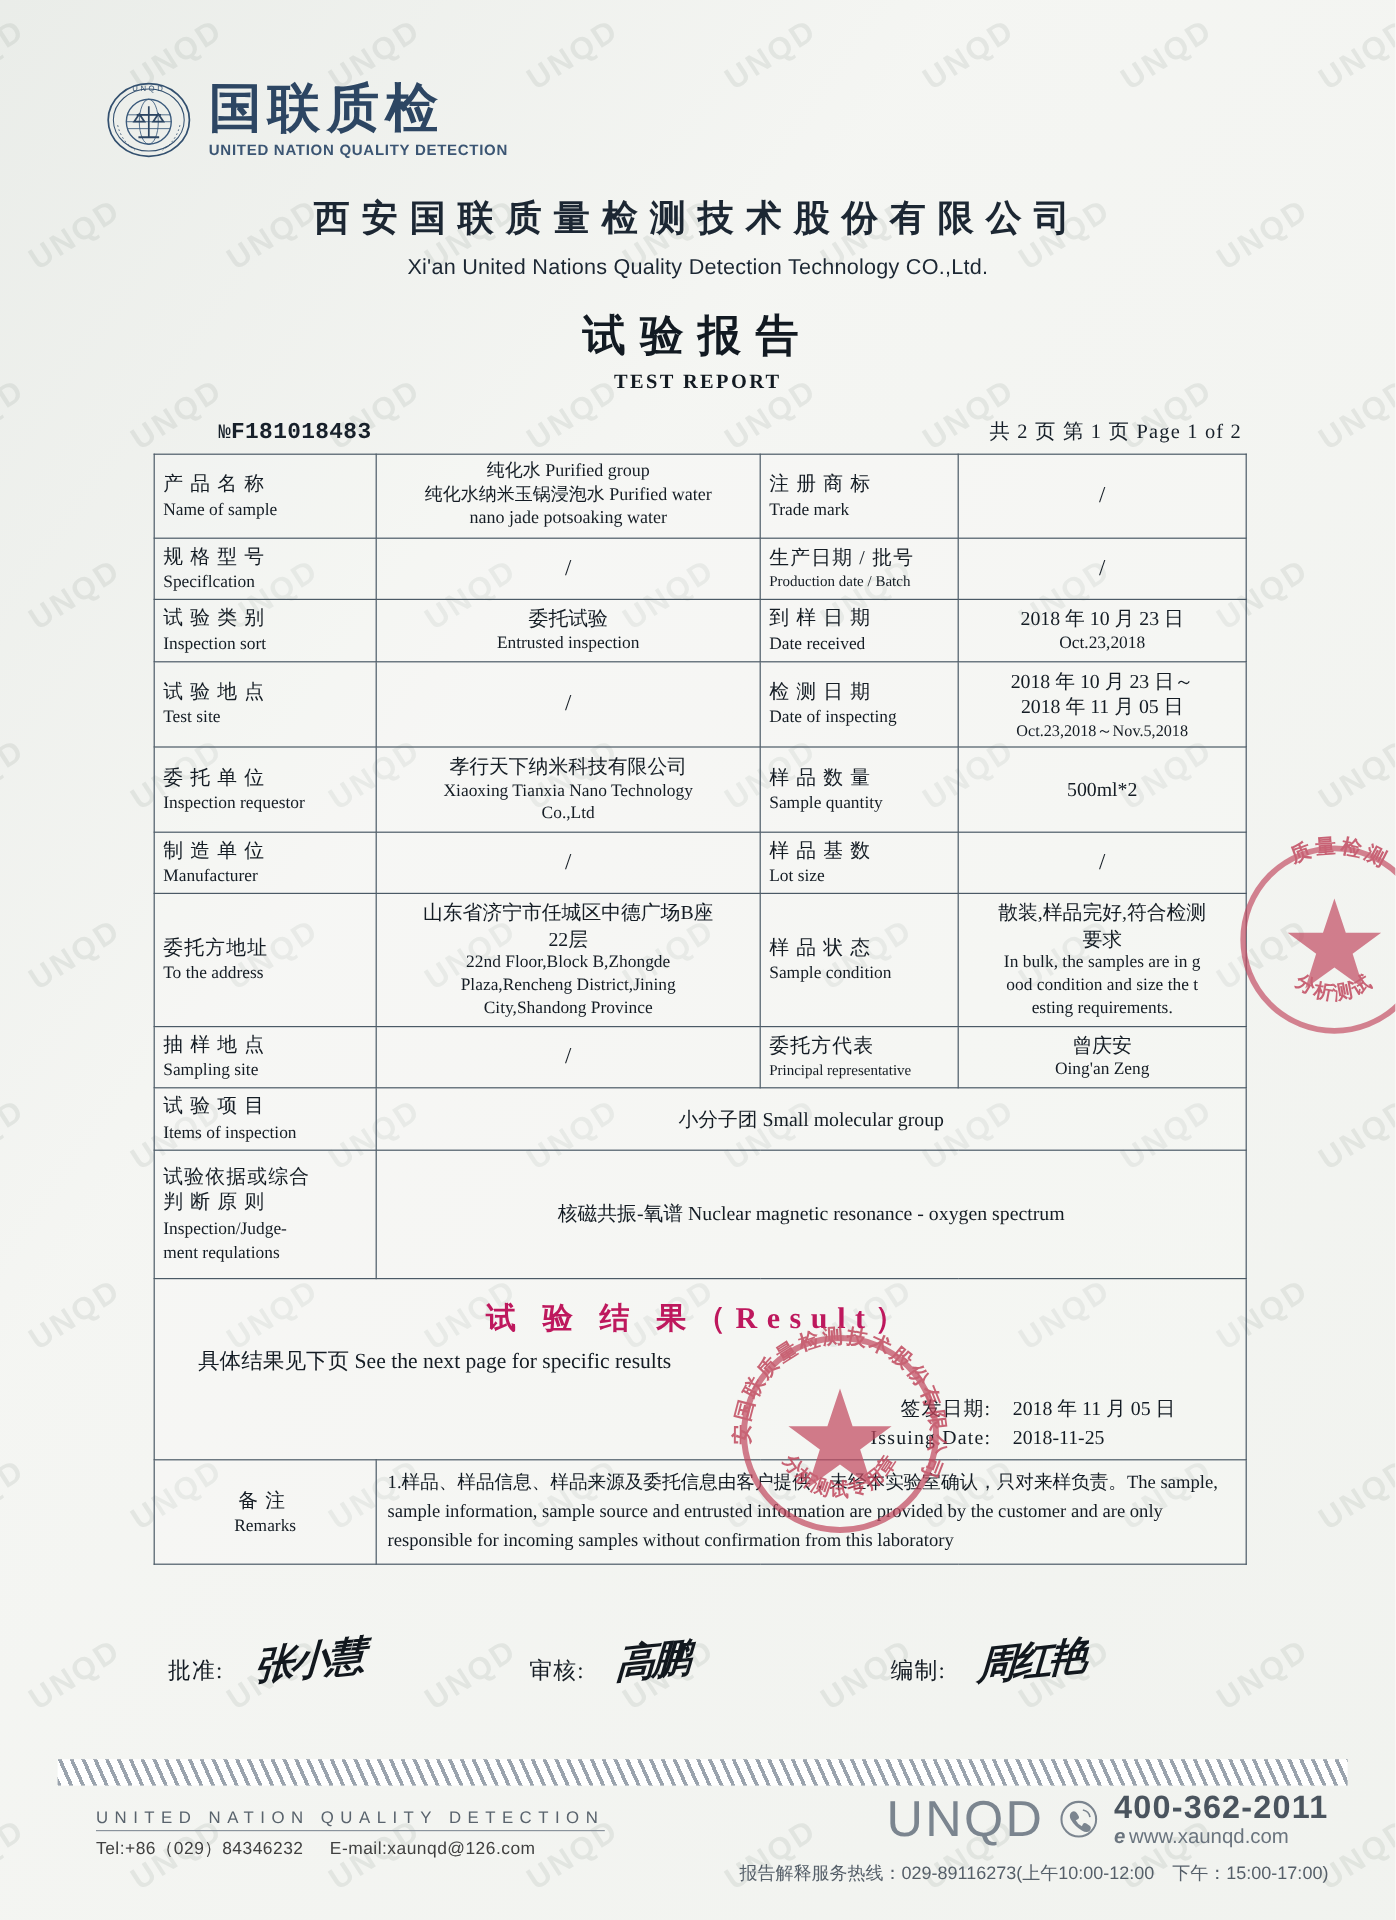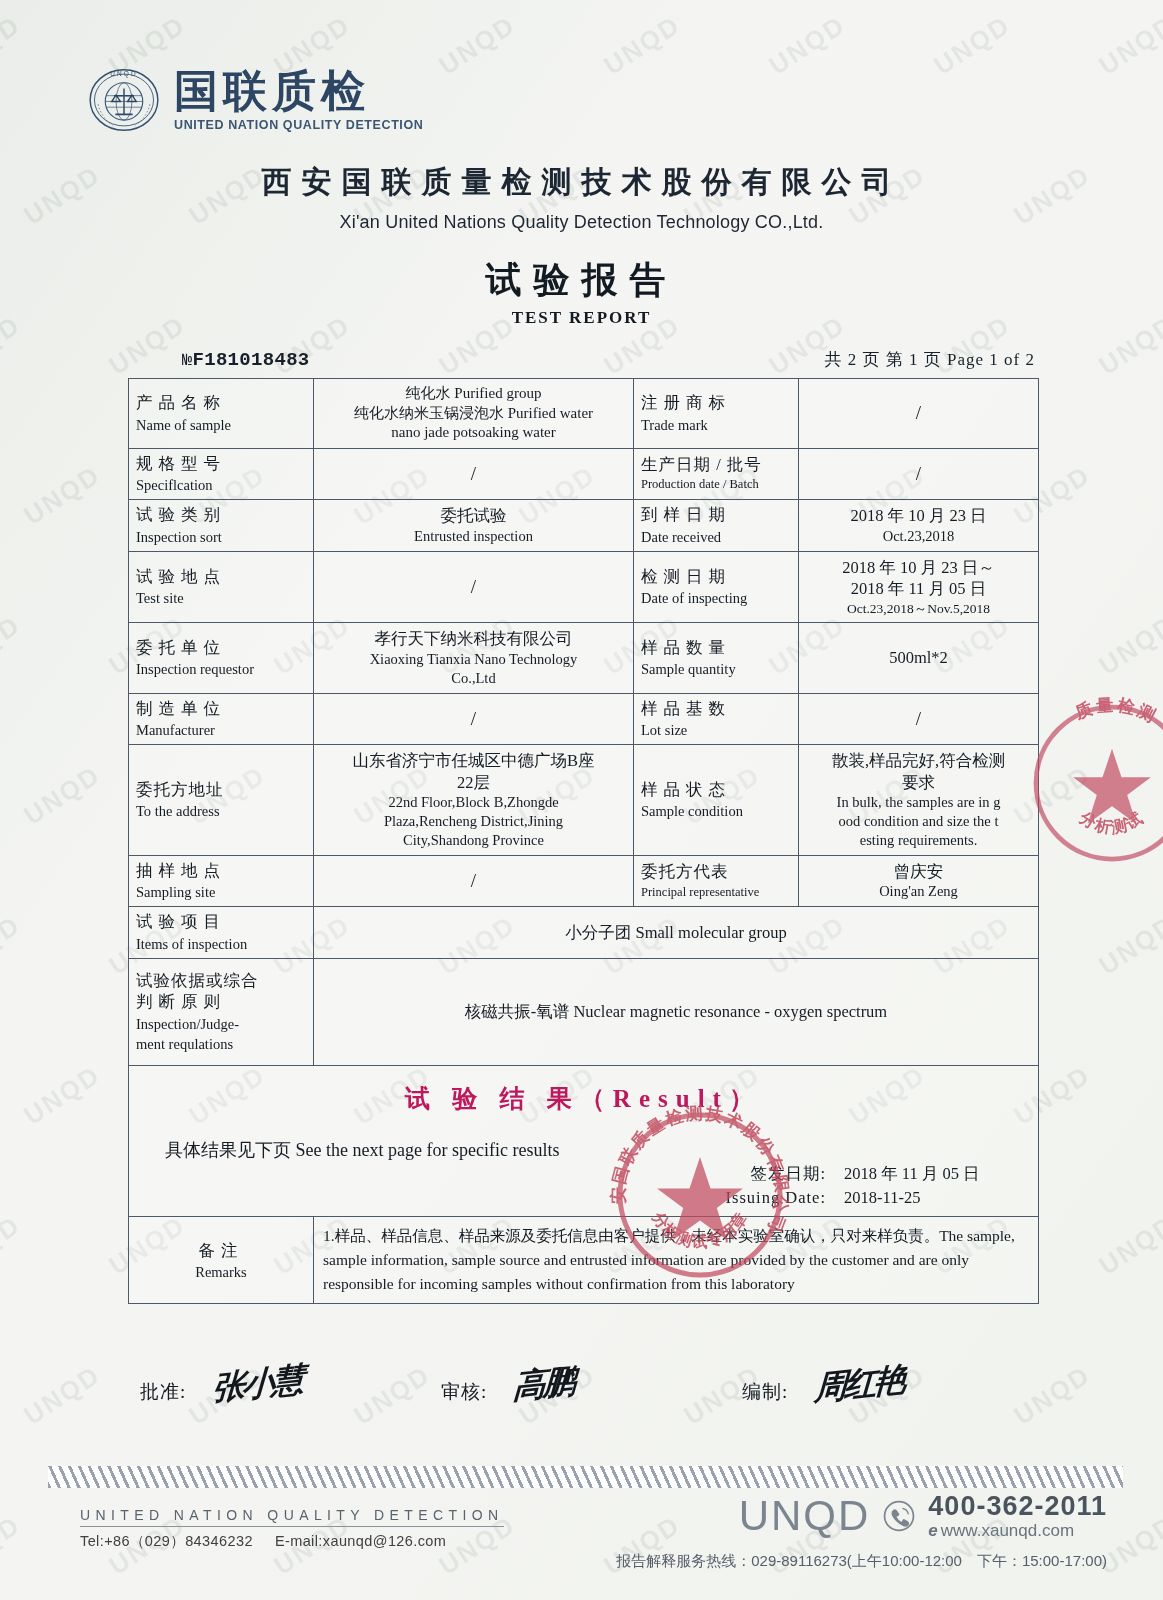--- a/index.html
+++ b/index.html
@@ -210,21 +210,21 @@
     text-align: center;
     font-family: "Liberation Serif", serif;
     font-weight: 700;
     font-size: 25px;
     letter-spacing: 8px;
     color: #be185d;
   }
   .result-sub {
     position: absolute;
     left: 36px;
-    top: 72px;
+    top: 56px;
     font-family: "Liberation Serif", serif;
     font-size: 18px;
     color: #141c24;
   }
   .issue-block {
     position: absolute;
     right: 16px;
     bottom: 6px;
     font-family: "Liberation Serif", serif;
     font-size: 16.5px;

